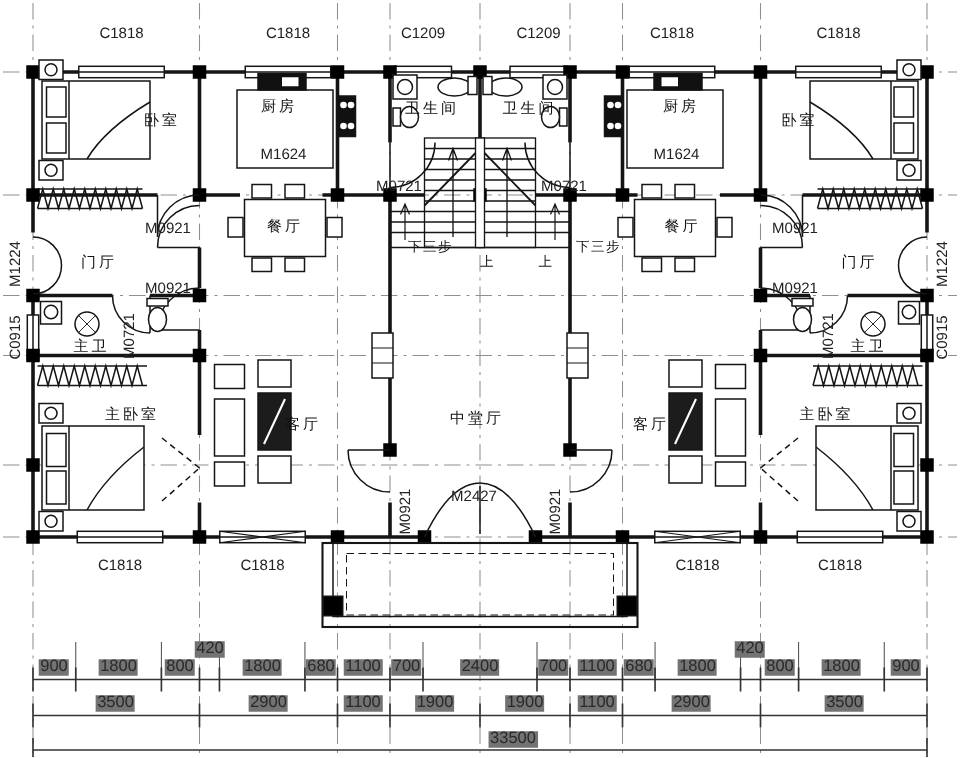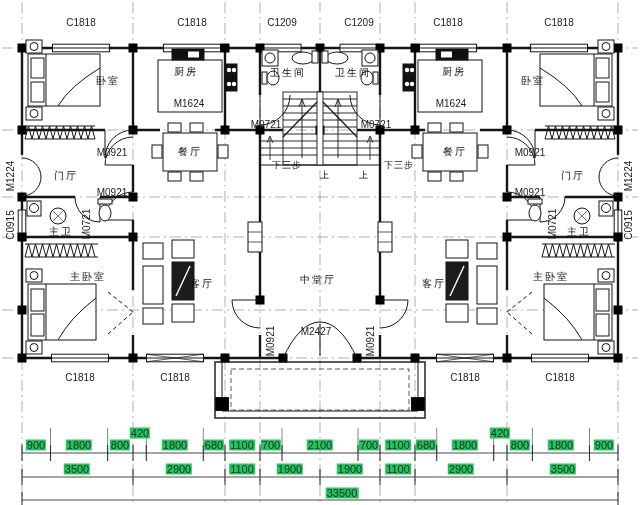--- a/index.html
+++ b/index.html
@@ -5,21 +5,21 @@
   html,body{margin:0;padding:0;background:#fff;}
   #stage{position:relative;width:640px;height:505px;background:#fff;overflow:hidden;
          font-family:"Liberation Sans","DejaVu Sans",sans-serif;}
   svg{position:absolute;left:0;top:0;}
   #labels{position:absolute;left:0;top:0;width:640px;height:505px;}
   .lbl{position:absolute;transform:translate(-50%,-50%);white-space:nowrap;color:#1d1d1d;line-height:1;}
   .vert{transform:translate(-50%,-50%) rotate(-90deg);}
   .tag{font-size:10px;color:#222;}
   .room{font-size:10px;letter-spacing:2px;color:#111;}
   .room-small{font-size:9px;letter-spacing:1px;color:#111;margin-left:20px;}
-  .dim{font-size:11px;color:#2a2a2a;background:#22c55e;padding:0 1px;}
+  .dim{font-size:11px;color:#2a2a2a;background:#737373;padding:0 1px;}
   .watermark{position:absolute;left:30px;top:204px;width:604px;display:flex;
              justify-content:space-between;font-size:97px;font-weight:700;line-height:1;
              pointer-events:none;}
 </style>
 </head>
 <body>
 
 <div id="stage">
 
 <svg width="640" height="505" viewBox="0 0 640 505">
@@ -372,21 +372,21 @@
       <span class="lbl room-small" style="left: 344px; top: 175px;">上</span>
       <span class="lbl room-small" style="left: 267px; top: 165px;">下三步</span>
       <span class="lbl room-small" style="left: 379px; top: 165px;">下三步</span>
       <span class="lbl dim" style="left: 36px; top: 445px;">900</span>
       <span class="lbl dim" style="left: 79px; top: 445px;">1800</span>
       <span class="lbl dim" style="left: 120px; top: 445px;">800</span>
       <span class="lbl dim" style="left: 175px; top: 445px;">1800</span>
       <span class="lbl dim" style="left: 214px; top: 445px;">680</span>
       <span class="lbl dim" style="left: 242px; top: 445px;">1100</span>
       <span class="lbl dim" style="left: 271px; top: 445px;">700</span>
-      <span class="lbl dim" style="left: 320px; top: 445px;">2100</span>
+      <span class="lbl dim" style="left: 320px; top: 445px;">2400</span>
       <span class="lbl dim" style="left: 369px; top: 445px;">700</span>
       <span class="lbl dim" style="left: 398px; top: 445px;">1100</span>
       <span class="lbl dim" style="left: 426px; top: 445px;">680</span>
       <span class="lbl dim" style="left: 465px; top: 445px;">1800</span>
       <span class="lbl dim" style="left: 520px; top: 445px;">800</span>
       <span class="lbl dim" style="left: 561px; top: 445px;">1800</span>
       <span class="lbl dim" style="left: 604px; top: 445px;">900</span>
       <span class="lbl dim" style="left: 140px; top: 433px;">420</span>
       <span class="lbl dim" style="left: 500px; top: 433px;">420</span>
       <span class="lbl dim" style="left: 77px; top: 469px;">3500</span>

